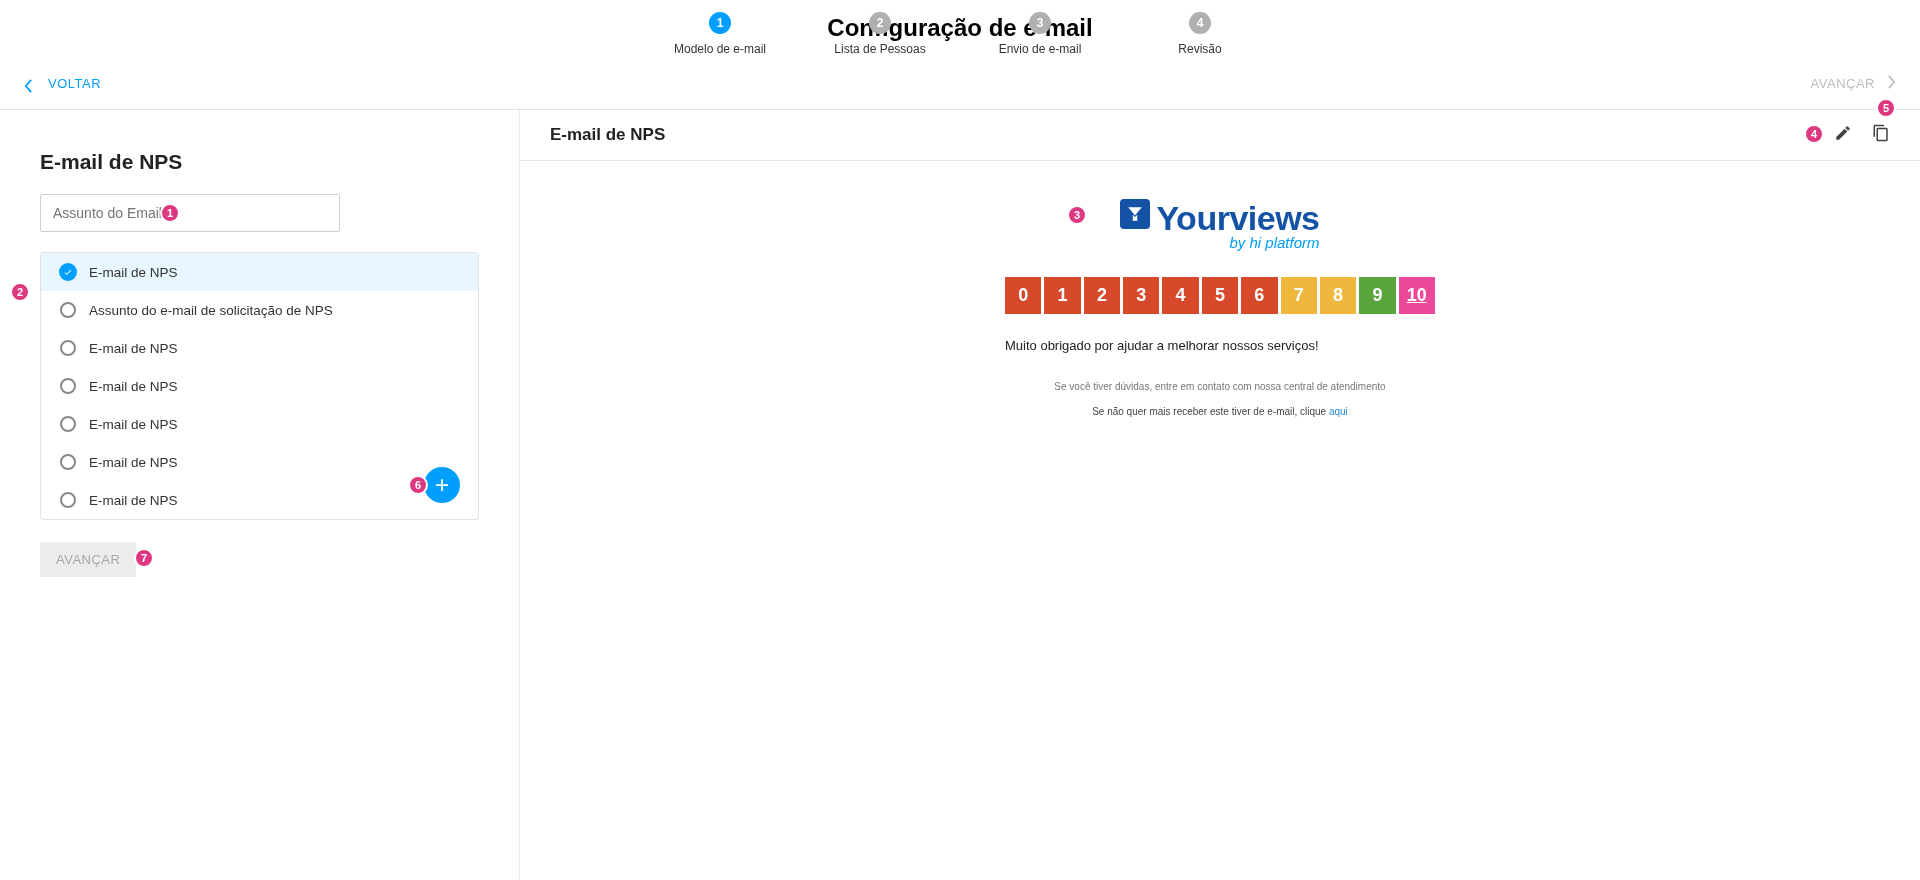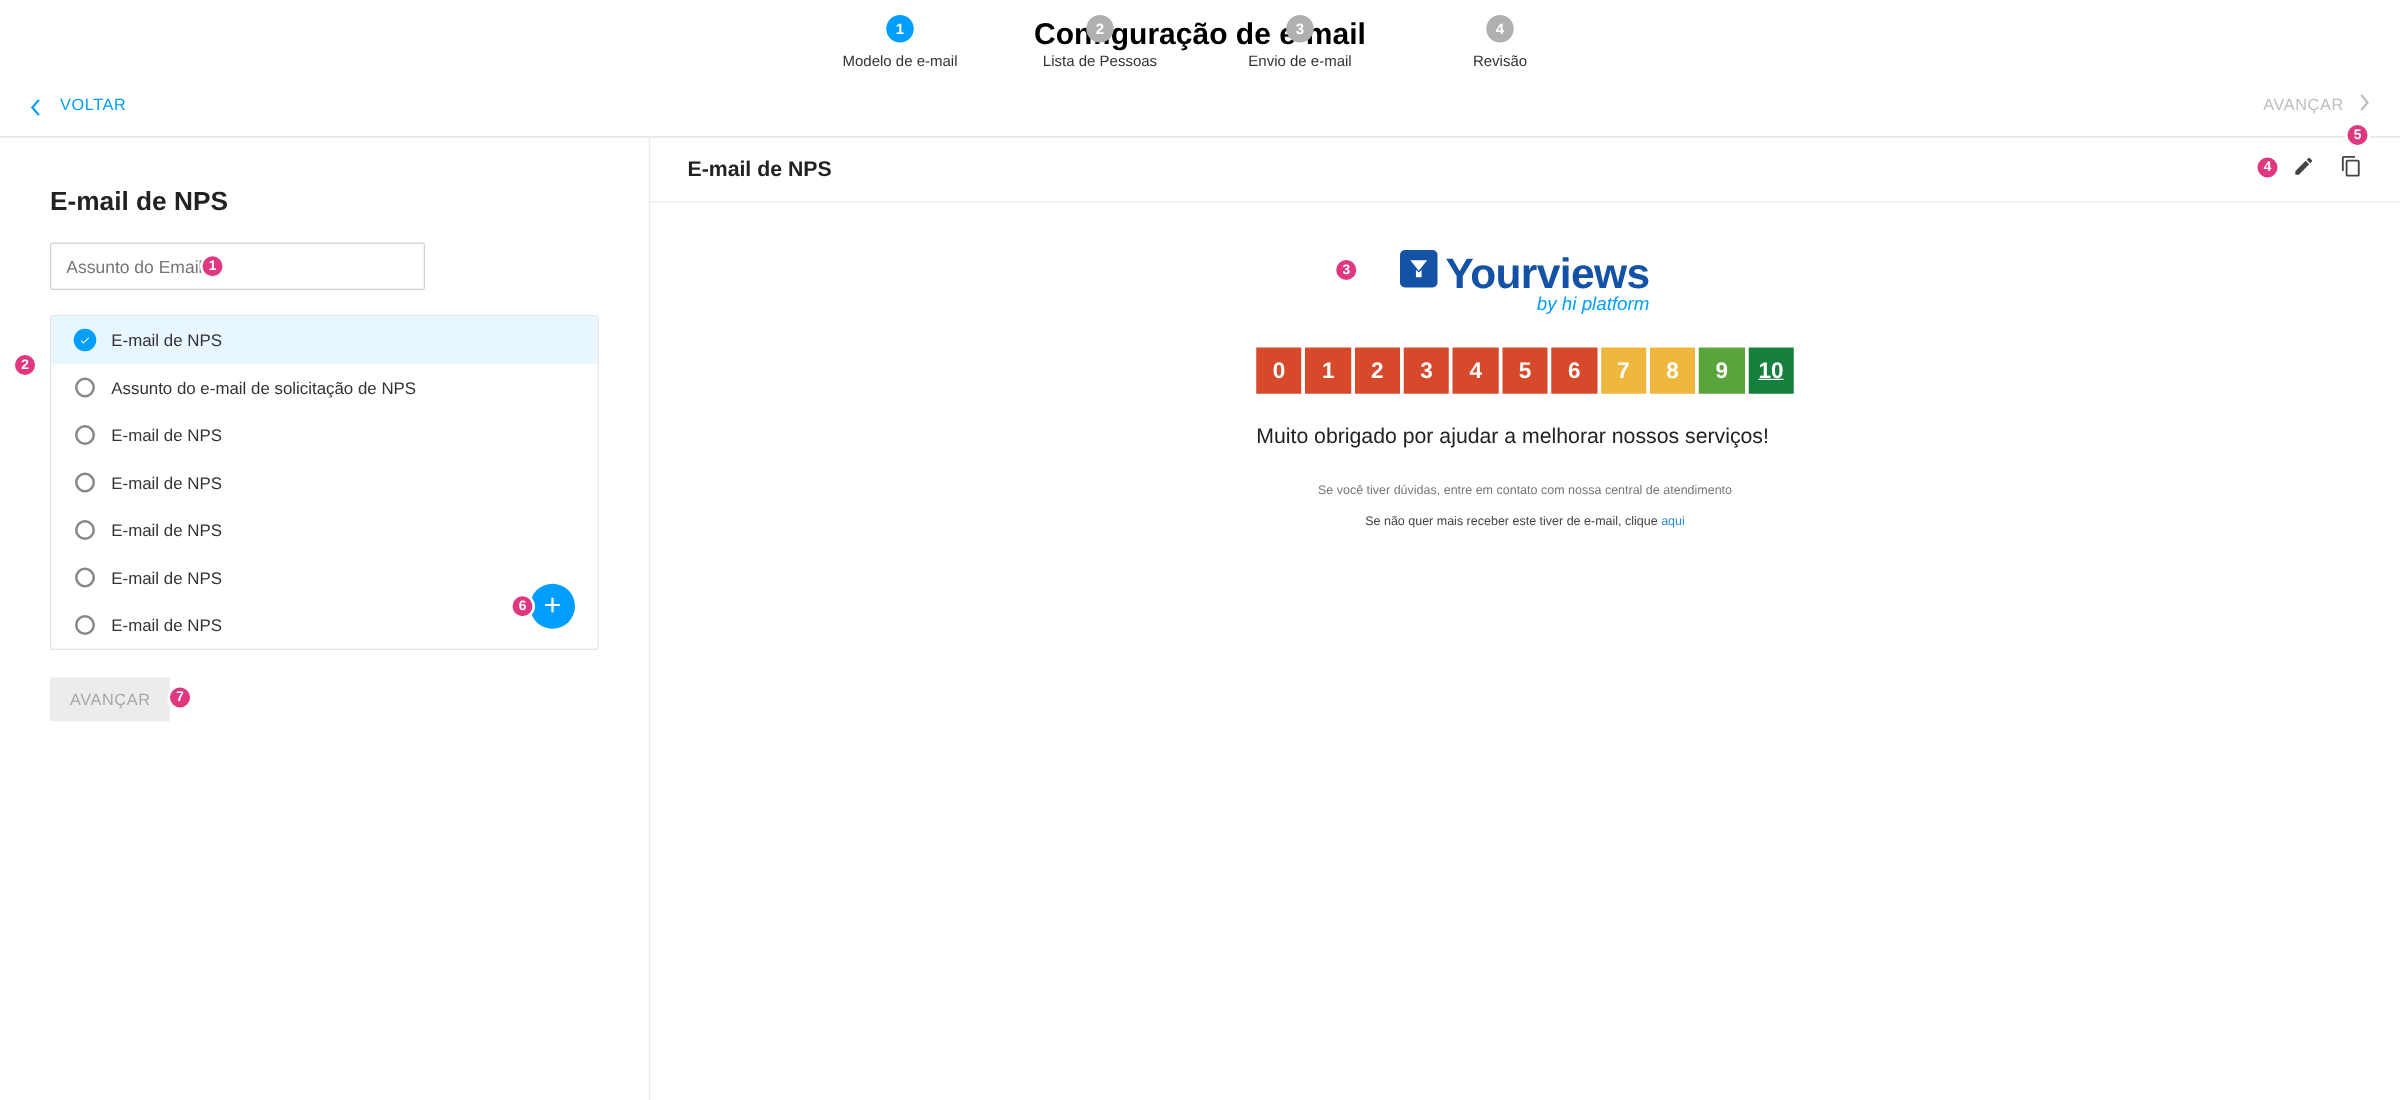--- a/index.html
+++ b/index.html
@@ -41,21 +41,21 @@
 .logo-wrap { text-align:center; padding:18px 0 12px; }
 .logo-text { display:inline-flex; align-items:flex-start; }
 .logo-mark { width:30px; height:30px; background:#1452a5; border-radius:4px; display:inline-flex; align-items:center; justify-content:center; color:#fff; font-size:20px; margin-right:6px; }
 .logo-main { font-size:34px; color:#1452a5; font-weight:600; letter-spacing:-0.5px; }
 .logo-sub { font-size:15px; color:#009eff; font-style:italic; text-align:right; display:block; margin-top:-4px; }
 .body-text { line-height:1.45; }
 .improv { color:#e53027; font-weight:500; }
 .prov { color:#4aa64a; font-weight:500; }
 .nps-row { display:flex; gap:3px; margin:14px 0; }
 .nps-cell { width:37px; height:37px; color:#fff; font-size:18px; font-weight:700; display:flex; align-items:center; justify-content:center; }
-.thanks { font-size:17px; margin-top:24px; }
+.thanks { font-size:13px; margin-top:24px; }
 .footer-small { font-size:10px; color:#777; text-align:center; margin-top:28px; }
 .footer-unsub { font-size:10px; color:#444; text-align:center; margin-top:14px; }
 .footer-unsub a { color:#2a8bd6; text-decoration:none; }
 
 .marker { position:absolute; width:20px; height:20px; border-radius:50%; background:#df3780; color:#fff; font-size:11px; font-weight:600; display:flex; align-items:center; justify-content:center; border:2px solid #fff; z-index:50; }
 </style>
 </head>
 <body>
 
 <div class="page-title">Configuração de e-mail</div>
@@ -216,21 +216,21 @@
             <div class="nps-cell" style="background: rgb(214, 73, 42);">0</div>
             <div class="nps-cell" style="background: rgb(214, 73, 42);">1</div>
             <div class="nps-cell" style="background: rgb(214, 73, 42);">2</div>
             <div class="nps-cell" style="background: rgb(214, 73, 42);">3</div>
             <div class="nps-cell" style="background: rgb(214, 73, 42);">4</div>
             <div class="nps-cell" style="background: rgb(214, 73, 42);">5</div>
             <div class="nps-cell" style="background: rgb(214, 73, 42);">6</div>
             <div class="nps-cell" style="background: rgb(239, 183, 62);">7</div>
             <div class="nps-cell" style="background: rgb(239, 183, 62);">8</div>
             <div class="nps-cell" style="background: rgb(90, 164, 60);">9</div>
-            <div class="nps-cell" style="background: #15803d; text-decoration: underline;">10</div>
+            <div class="nps-cell" style="background: #ec4899; text-decoration: underline;">10</div>
           </div>
 
         <div class="thanks">Muito obrigado por ajudar a melhorar nossos serviços!</div>
         <div class="footer-small">Se você tiver dúvidas, entre em contato com nossa central de atendimento</div>
         <div class="footer-unsub">
           <span>Se não quer mais receber este tiver de e-mail, clique </span><a href="#">aqui</a>
         </div>
       </div>
     </div>
   </div>

